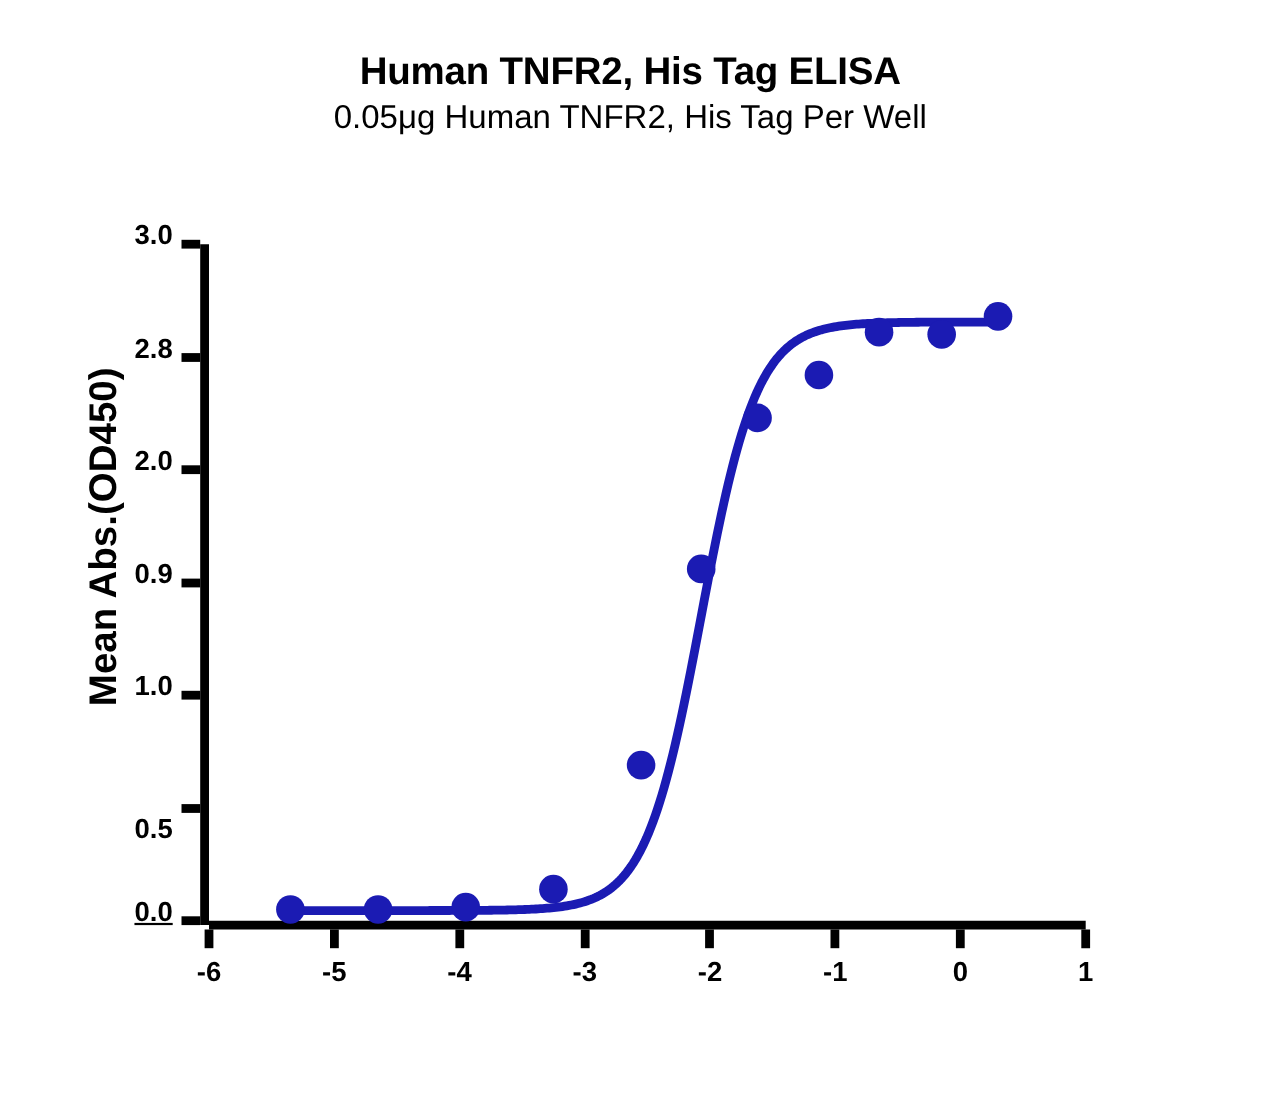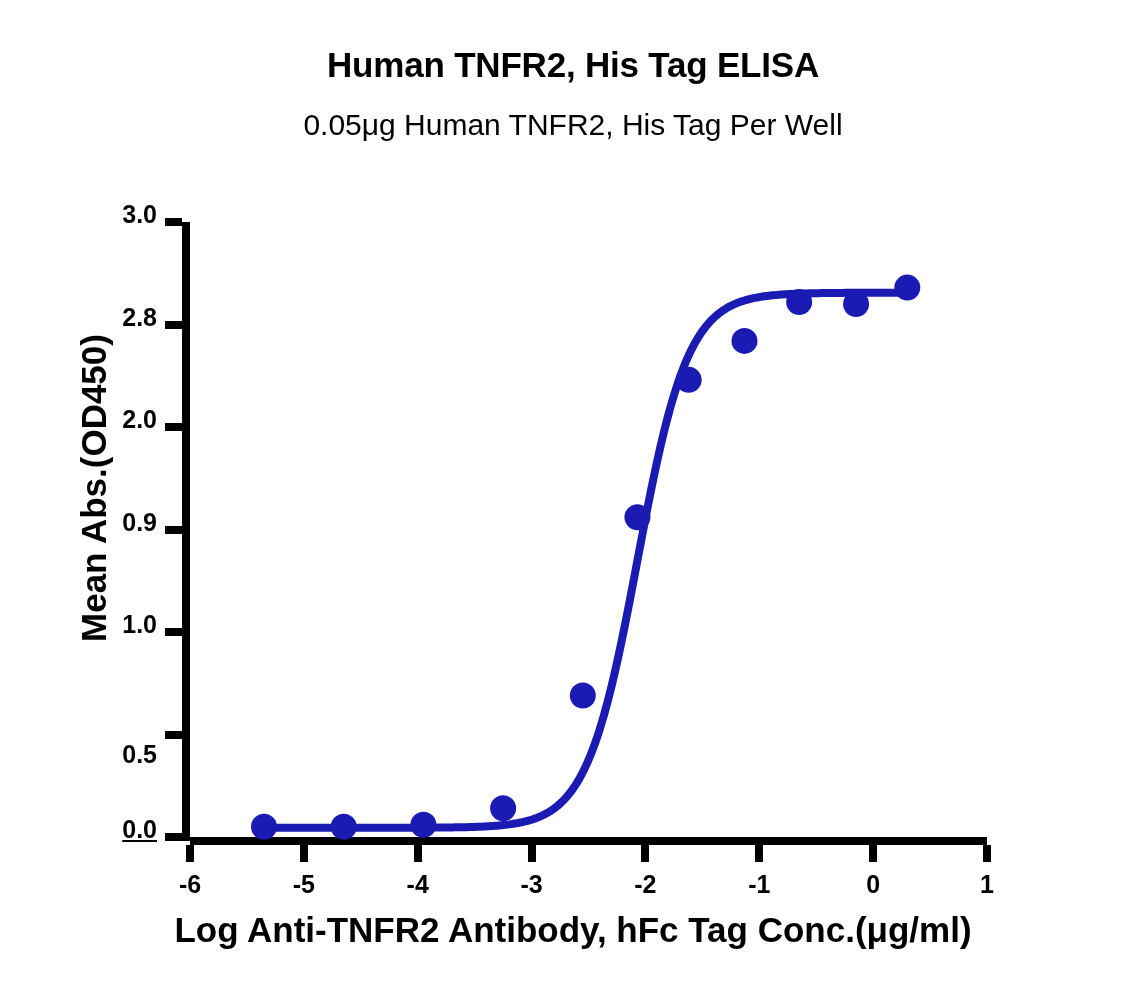--- a/index.html
+++ b/index.html
@@ -34,21 +34,21 @@
     font-weight: bold;
     letter-spacing: -0.2px;
     line-height: 42px;
     white-space: nowrap;
   }
   .chart-subtitle {
     font-size: 30px;
     font-weight: normal;
     line-height: 38px;
     white-space: nowrap;
-    margin-top: 20px;
+    margin-top: 2px;
   }
   .ylabel {
     position: absolute;
     left: -186px;
     top: 468px;
     width: 560px;
     text-align: center;
     font-size: 35px;
     font-weight: bold;
     transform: rotate(-90deg);
@@ -92,21 +92,20 @@
 <body>
 
 <div id="figure">
 
   <div class="title-block">
     <div class="chart-title">Human TNFR2, His Tag ELISA</div>
     <div class="chart-subtitle">0.05μg Human TNFR2, His Tag Per Well</div>
   </div>
 
   <div class="ylabel">Mean Abs.(OD450)</div>
-  <div class="xlabel">Log Anti-TNFR2 Antibody, hFc Tag Conc.(μg/ml)</div>
 
   <div id="tick-layer">
       <div class="tick-label ytick-label" style="left: 47px; top: 815px; text-decoration: underline;">0.0</div>
       <div class="tick-label ytick-label" style="left: 47px; top: 740px;">0.5</div>
       <div class="tick-label ytick-label" style="left: 47px; top: 610px;">1.0</div>
       <div class="tick-label ytick-label" style="left: 47px; top: 507.5px;">0.9</div>
       <div class="tick-label ytick-label" style="left: 47px; top: 405px;">2.0</div>
       <div class="tick-label ytick-label" style="left: 47px; top: 302.5px;">2.8</div>
       <div class="tick-label ytick-label" style="left: 47px; top: 200px;">3.0</div>
       <div class="tick-label xtick-label" style="left: 150px; top: 870px;">-6</div>

